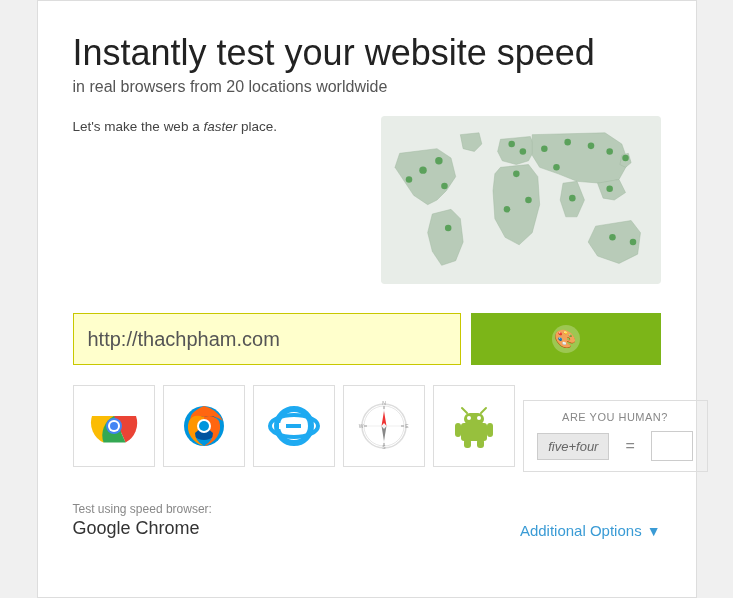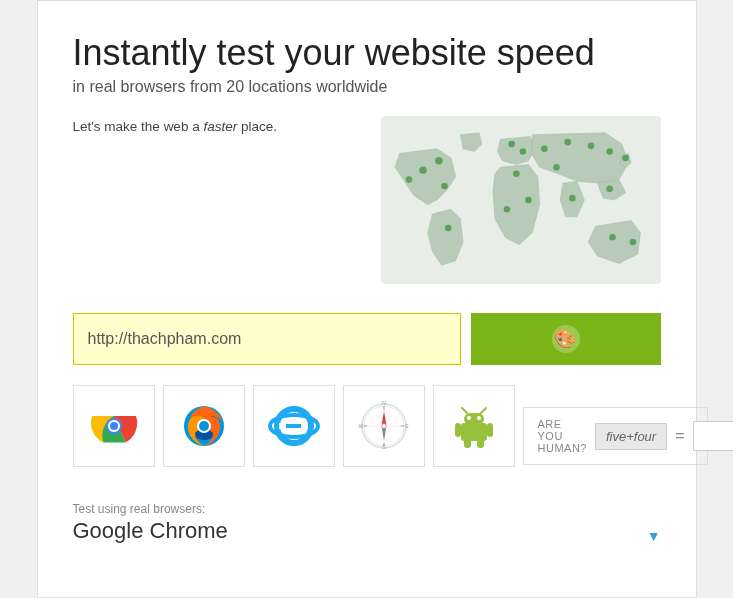--- a/index.html
+++ b/index.html
@@ -64,21 +64,21 @@
     .input-row {
       display: flex;
       gap: 10px;
       margin-bottom: 20px;
       align-items: center;
     }
     .url-input {
       flex: 1;
       height: 52px;
       padding: 10px 14px;
-      font-size: 16px;
+      font-size: 20px;
       border: 1px solid #c8c800;
       background: #ffffcc;
       color: #555;
       outline: none;
     }
     .start-btn {
       background: #7cb518;
       color: #fff;
       border: none;
       height: 52px;
@@ -120,35 +120,35 @@
     }
     .browser-icon svg {
       width: 54px;
       height: 54px;
     }
     .captcha-box {
       border: 1px solid #ddd;
       padding: 10px 14px;
       min-width: 185px;
       display: flex;
-      flex-direction: row;
+      flex-direction: column;
       align-items: center;
       gap: 8px;
       margin-left: auto;
     }
     .captcha-label {
       font-size: 11px;
       color: #888;
       letter-spacing: 0.5px;
       text-transform: uppercase;
     }
     .captcha-inner {
       display: flex;
       align-items: center;
-      gap: 8px;
+      gap: 16px;
     }
     .captcha-image {
       background: #e8e8e8;
       padding: 5px 10px;
       font-size: 13px;
       color: #666;
       font-style: italic;
       border: 1px solid #ccc;
     }
     .captcha-equals {
@@ -165,21 +165,21 @@
       display: flex;
       align-items: flex-end;
       justify-content: space-between;
     }
     .browser-label-section {
       font-size: 12px;
       color: #888;
       margin-bottom: 2px;
     }
     .browser-name {
-      font-size: 22px;
+      font-size: 18px;
       color: #333;
       font-weight: 400;
     }
     .additional-options {
       color: #3a9bd5;
       font-size: 15px;
       cursor: pointer;
       display: flex;
       align-items: center;
       gap: 5px;
@@ -356,20 +356,21 @@
           <span>five+four</span>
         </div>
         <span class="captcha-equals">=</span>
         <input type="text" class="captcha-input" maxlength="5" style="">
       </div>
     </div>
   </div>
 
   <div class="bottom-row">
     <div>
-      <div class="browser-label-section">Test using real browsers:</div>
+      <div class="browser-label-section">Test using speed browser:</div>
       <div class="browser-name">Google Chrome</div>
     </div>
     <a href="#" class="additional-options">
+      <span>Additional Options</span>
       <span class="chevron-down">▼</span>
     </a>
   </div>
 </div>
 
 </body></html>

